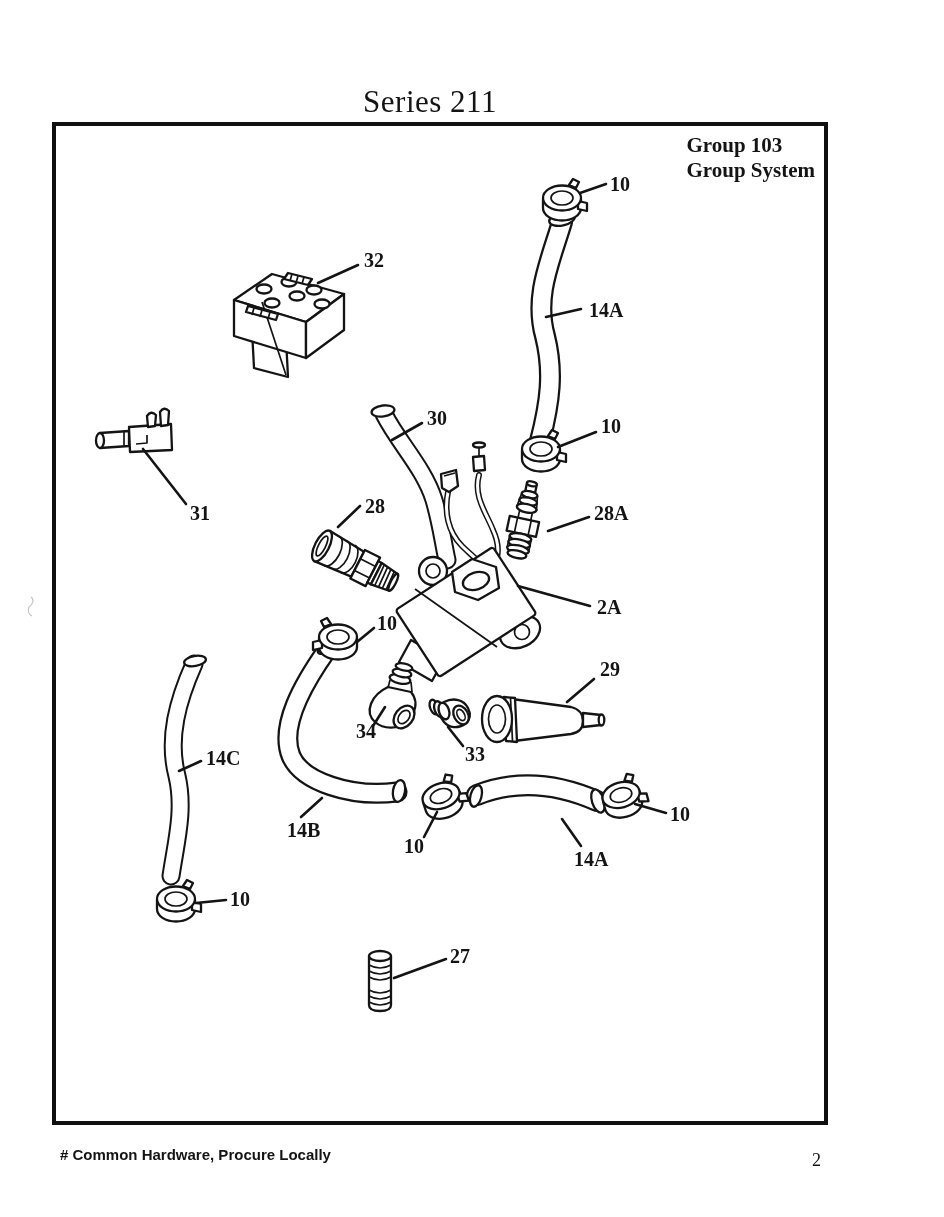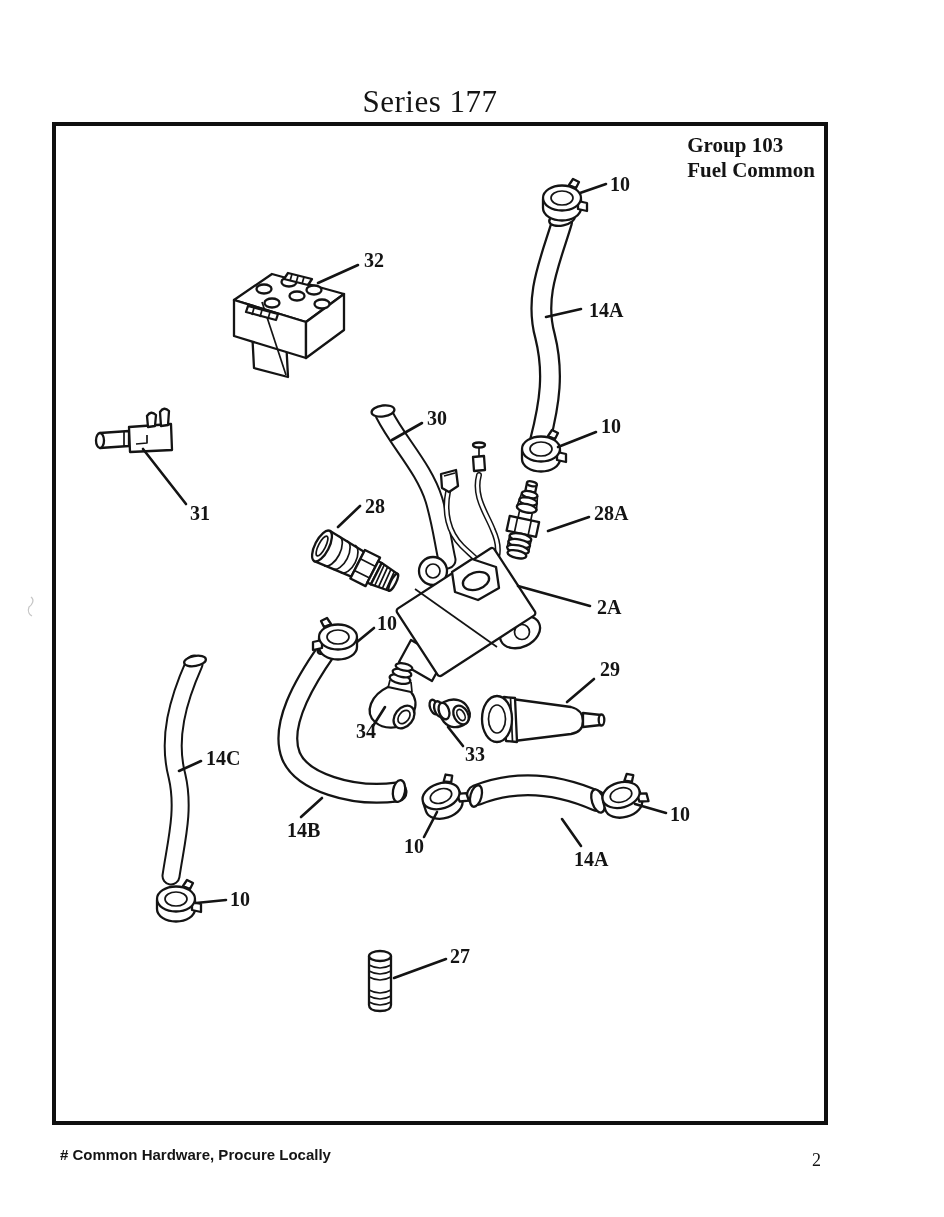--- a/index.html
+++ b/index.html
@@ -31,27 +31,27 @@
   .thin{fill:none;stroke:#141414;stroke-width:1.7;stroke-linejoin:round;}
   .tube-out{fill:none;stroke:#141414;stroke-linecap:round;}
   .tube-in{fill:none;stroke:#ffffff;stroke-linecap:round;}
   .leader{stroke:#141414;stroke-width:2.6;stroke-linecap:round;}
   .callout text{font-family:"Liberation Serif", serif;font-size:20px;font-weight:700;fill:#141414;}
   .stray{fill:none;stroke:#c6c6c6;stroke-width:1.3;}
 </style>
 </head>
 <body>
 
-<div class="page-title">Series 177</div>
+<div class="page-title">Series 211</div>
 
 <div class="frame"></div>
 
 <div class="group-header">
   <div>Group 103</div>
-  <div>Fuel Common</div>
+  <div>Group System</div>
 </div>
 
 <svg class="diagram" width="944" height="1217" viewBox="0 0 944 1217">
   <defs>
     <g id="clamp">
       <path class="outline" d="M-19,1 L-19,10 A19,12.5 0 0 0 19,10 L19,1"></path>
       <path class="outline" d="M16,3 l9,2 l0,8 l-9,-2 Z"></path>
       <ellipse class="outline" cx="0" cy="0" rx="19" ry="12.5"></ellipse>
       <ellipse class="thin" cx="0" cy="0" rx="11" ry="7"></ellipse>
       <path class="outline" d="M7,-13 l4,-6 l6,3 l-3,6 Z"></path>

